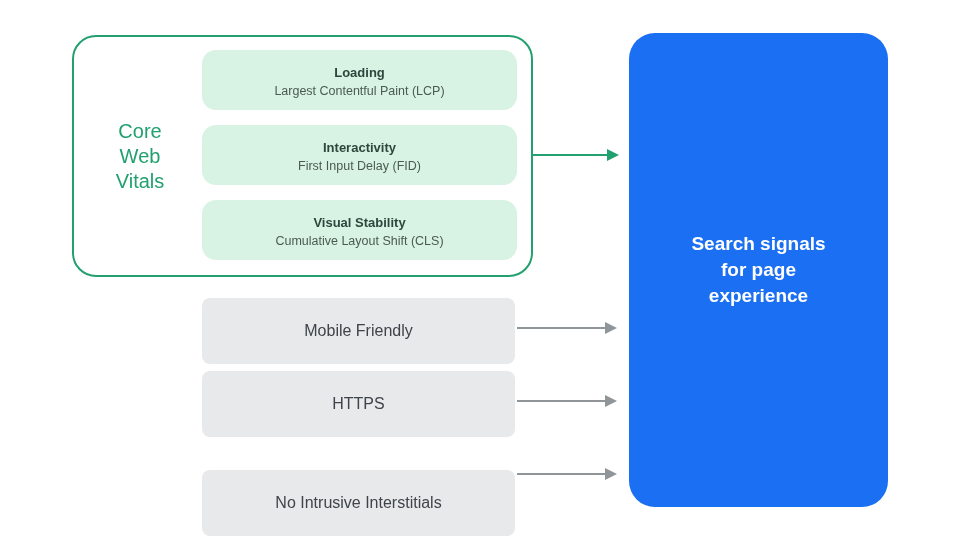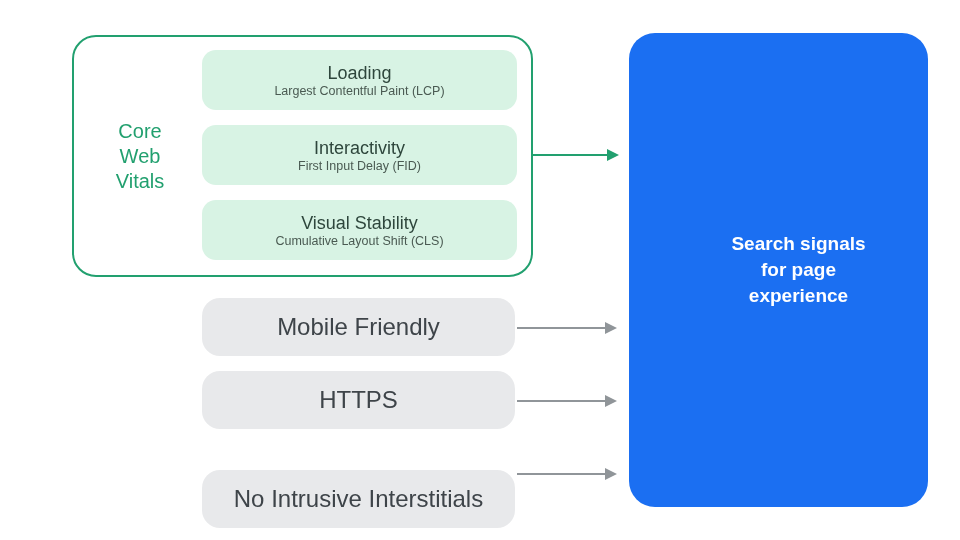--- a/index.html
+++ b/index.html
@@ -42,39 +42,39 @@
   .cwv-card{
     position:absolute;left:202px;
     width:315px;height:60px;
     background:var(--light-green);
     border-radius:14px;
     display:flex;flex-direction:column;
     align-items:center;justify-content:center;
   }
   .cwv-card .title{
     color:var(--card-title);
-    font-size:18px;font-weight:400;
+    font-size:13px;font-weight:700;
     line-height:22px;
     text-align:right;
   }
   .cwv-card .subtitle{
     color:var(--card-subtitle);
     font-size:12.5px;font-weight:400;
     line-height:15px;
   }
   .card-0{top:50px;} .card-1{top:125px;} .card-2{top:200px;}
   
   .pill{
     position:absolute;left:202px;
-    width:313px;height:58px;
+    width:313px;height:66px;
     background:var(--pill-bg);
-    border-radius:18px;
+    border-radius:8px;
     display:flex;align-items:center;justify-content:center;
     color:var(--pill-text);
-    font-size:24px;font-weight:400;
+    font-size:16px;font-weight:400;
   }
   .pill-0{top:298px;} .pill-1{top:371px;} .pill-2{top:470px;}
   
   .arrow{position:absolute;}
   .arrow .line{position:absolute;left:0;top:5px;height:2px;}
   .arrow .head{
     position:absolute;top:0;
     width:0;height:0;
     border-top:6px solid transparent;
     border-bottom:6px solid transparent;
@@ -86,21 +86,21 @@
   .arrow-cwv{left:533px;top:149px;}
   .arrow-sig-0{left:517px;top:322px;}
   .arrow-sig-1{left:517px;top:395px;}
   .arrow-sig-2{left:517px;top:468px;}
   
   .result-box{
     position:absolute;left:629px;top:33px;
     width:259px;height:474px;
     background:var(--blue);
     border-radius:26px;
-    display:flex;align-items:center;justify-content:center;padding-left:40px;
+    display:flex;align-items:center;justify-content:center;
   }
   .result-text{
     color:var(--white);
     font-size:19px;font-weight:700;
     line-height:26px;
     text-align:center;
     white-space:pre-line;
   }
 </style>
 </head>

